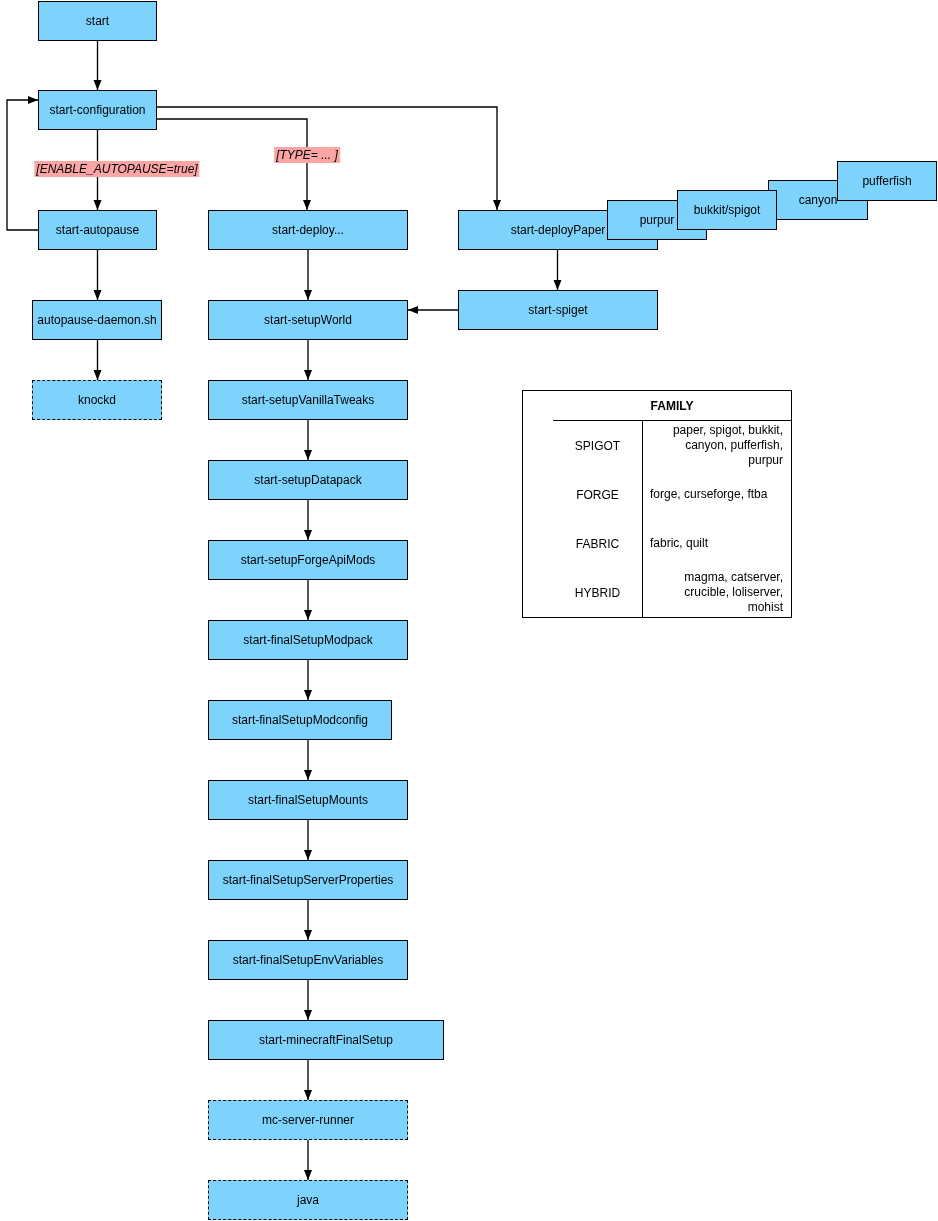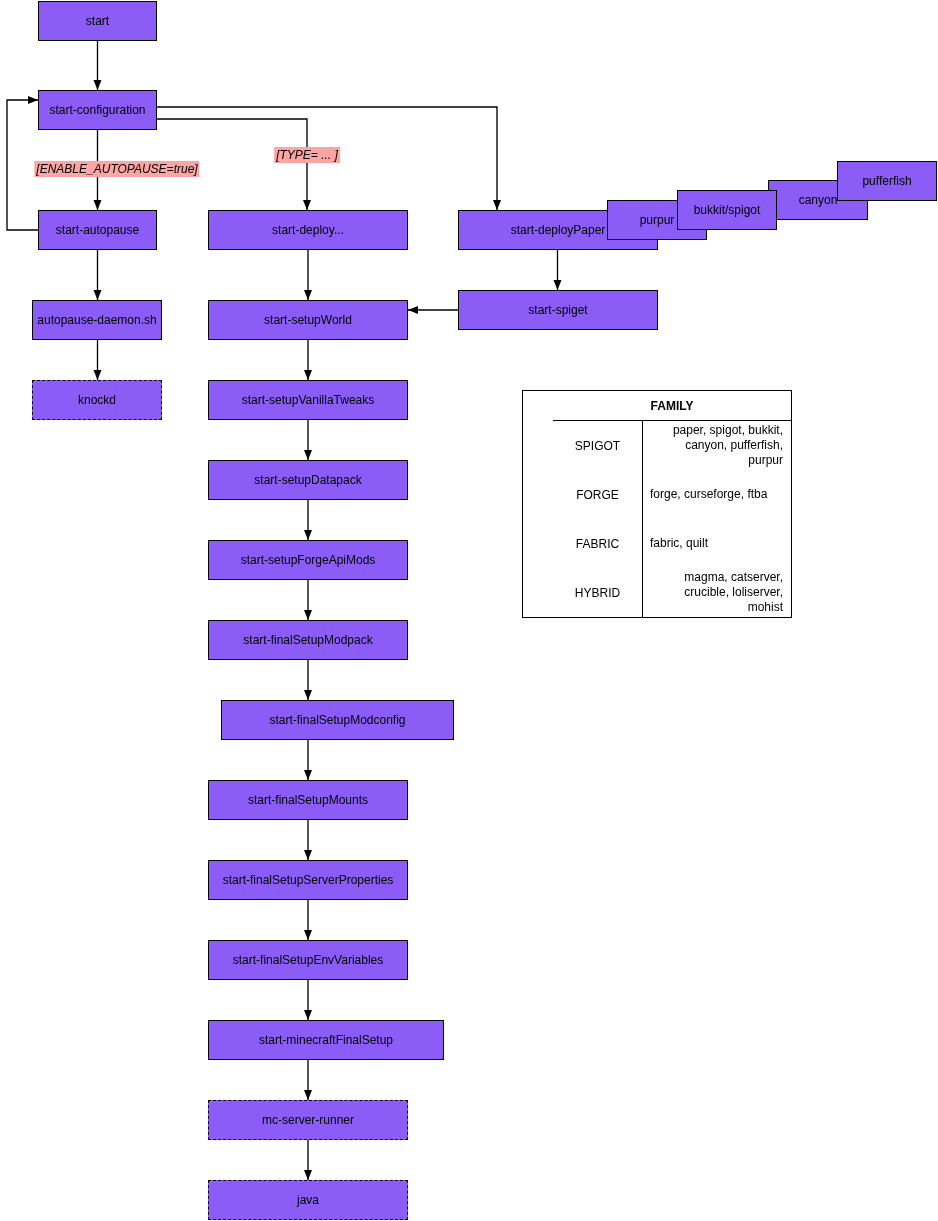--- a/index.html
+++ b/index.html
@@ -15,21 +15,21 @@
   }
   .edges {
     position: absolute;
     left: 0; top: 0;
     z-index: 1;
   }
   .node {
     position: absolute;
     box-sizing: border-box;
     border: 1.33px solid #000000;
-    background: #8b5cf6;
+    background: #7dd3fc;
     display: flex;
     align-items: center;
     justify-content: center;
     text-align: center;
     z-index: 2;
     line-height: 14px;
     padding: 0 2px;
   }
   .node.dashed { border-style: dashed; }
   .node.z3 { z-index: 3; }
@@ -131,21 +131,21 @@
   <div class="node" style="left:38px;top:210px;width:119px;height:40px">start-autopause</div>
   <div class="node" style="left:32px;top:300px;width:130px;height:40px">autopause-daemon.sh</div>
   <div class="node dashed" style="left:32px;top:380px;width:130px;height:40px">knockd</div>
 
   <div class="node" style="left:208px;top:210px;width:200px;height:40px">start-deploy...</div>
   <div class="node" style="left:208px;top:300px;width:200px;height:40px">start-setupWorld</div>
   <div class="node" style="left:208px;top:380px;width:200px;height:40px">start-setupVanillaTweaks</div>
   <div class="node" style="left:208px;top:460px;width:200px;height:40px">start-setupDatapack</div>
   <div class="node" style="left:208px;top:540px;width:200px;height:40px">start-setupForgeApiMods</div>
   <div class="node" style="left:208px;top:620px;width:200px;height:40px">start-finalSetupModpack</div>
-  <div class="node" style="left:221px;top:700px;width:233px;height:40px">start-finalSetupModconfig</div>
+  <div class="node" style="left:208px;top:700px;width:184px;height:40px">start-finalSetupModconfig</div>
   <div class="node" style="left:208px;top:780px;width:200px;height:40px">start-finalSetupMounts</div>
   <div class="node" style="left:208px;top:860px;width:200px;height:40px">start-finalSetupServerProperties</div>
   <div class="node" style="left:208px;top:940px;width:200px;height:40px">start-finalSetupEnvVariables</div>
   <div class="node" style="left:208px;top:1020px;width:236px;height:40px">start-minecraftFinalSetup</div>
   <div class="node dashed" style="left:208px;top:1100px;width:200px;height:40px">mc-server-runner</div>
   <div class="node dashed" style="left:208px;top:1180px;width:200px;height:40px">java</div>
 
   <div class="node" style="left:768px;top:180px;width:100px;height:40px">canyon</div>
   <div class="node z3" style="left:837px;top:161px;width:100px;height:40px">pufferfish</div>
   <div class="node" style="left:458px;top:210px;width:200px;height:40px">start-deployPaper</div>

